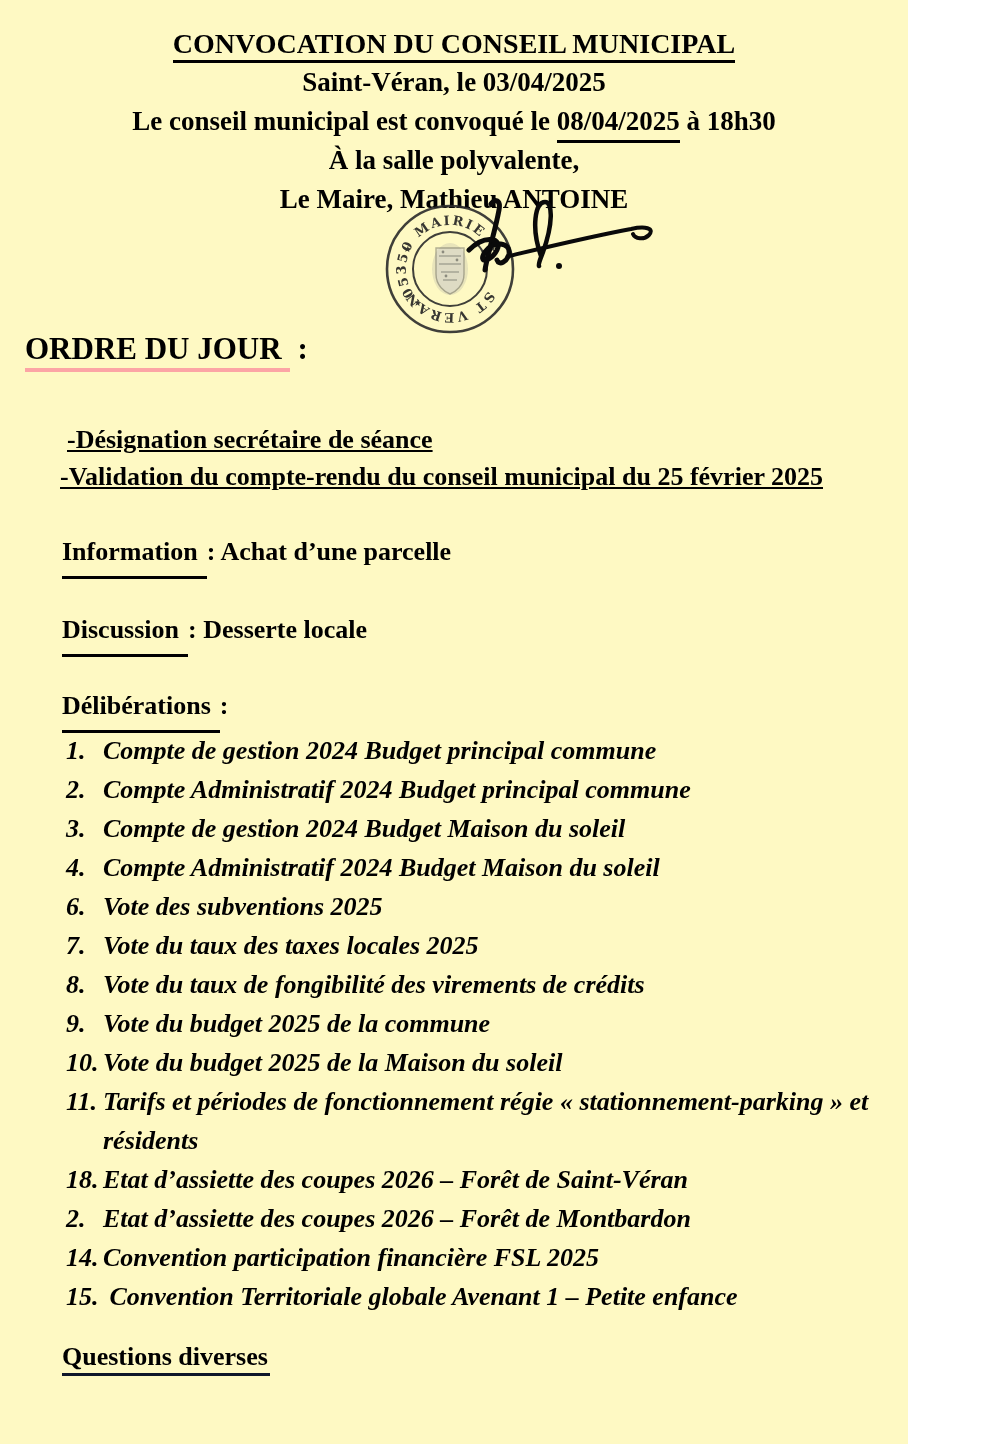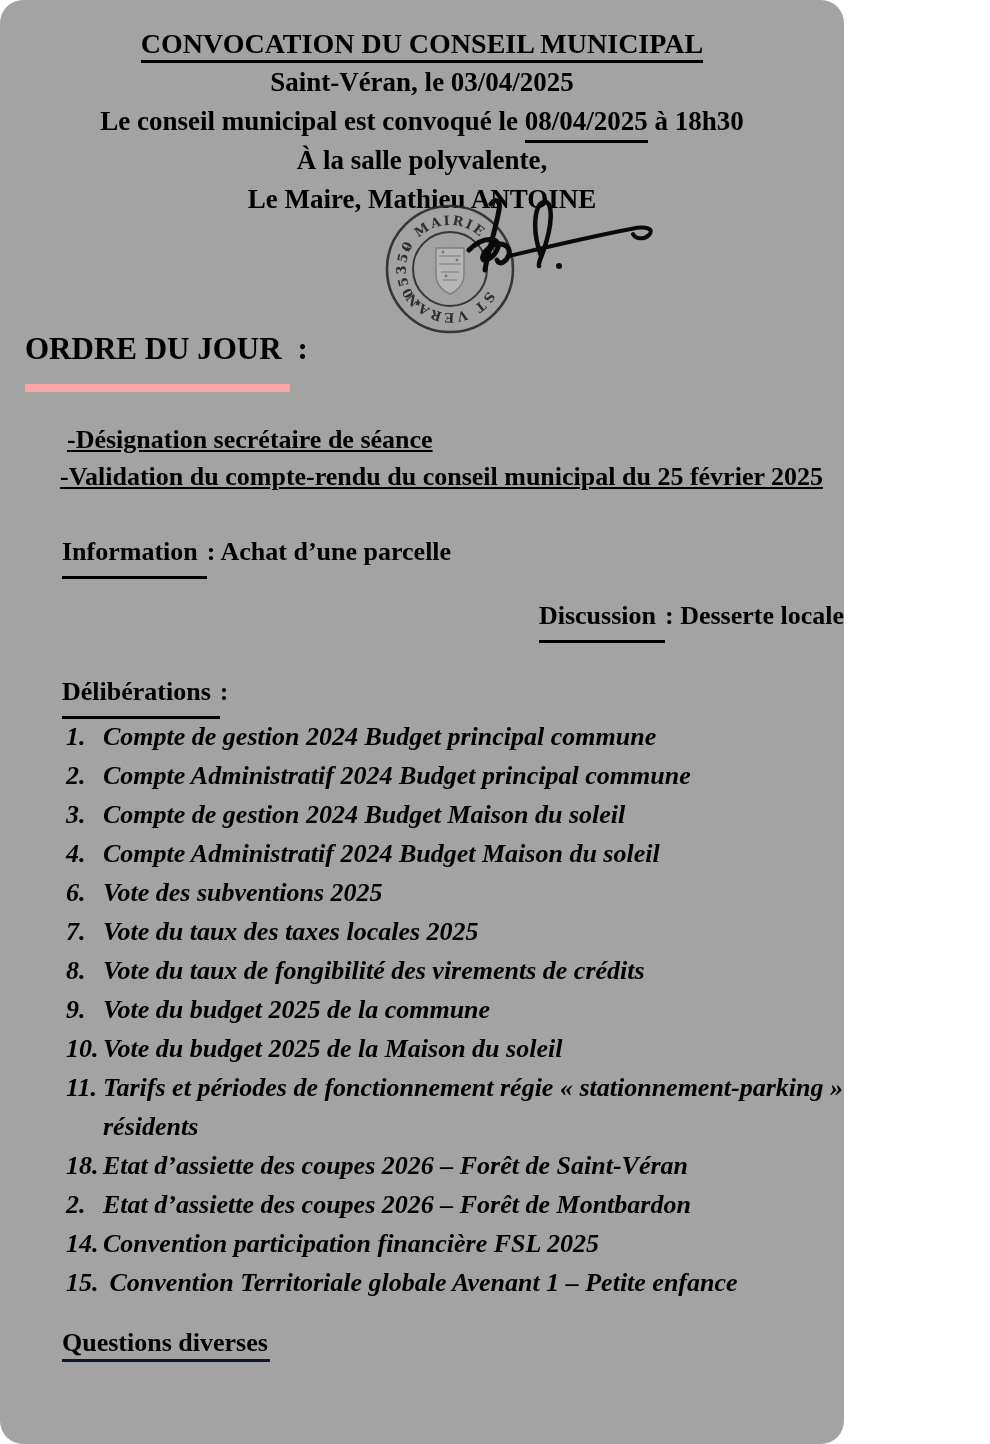--- a/index.html
+++ b/index.html
@@ -1,38 +1,38 @@
 <!DOCTYPE html>
 <html><head>
 <meta charset="utf-8">
 <style>
   html,body { margin:0; padding:0; background:#fff; }
   .page {
-    position:relative; width:844px; height:1444px; background:#a3a3a3;
+    position:relative; width:908px; height:1444px; background:#fef9c3;
     font-family:"Liberation Serif","DejaVu Serif",serif;
-    font-weight:bold; color:#000; overflow:hidden;border-radius:23px;
+    font-weight:bold; color:#000; overflow:hidden;
   }
   
   .hdr { text-align:center; padding-top:24px; font-size:27px; line-height:39px; }
   .hdr-line { white-space:nowrap; }
   .title-line { font-size:28px; }
   .u-title { border-bottom:3px solid #000; padding-bottom:1px; }
   .u-date  { border-bottom:3px solid #000; padding-bottom:4px; }
   
   .stamp-wrap { position:absolute; left:373px; top:194px; width:300px; height:148px; }
   
   .ordre { margin:112px 0 0 25px; font-size:31px; line-height:36px; }
-  .u-ordre { border-bottom:8px solid #fca5a5; padding-right:8px; padding-bottom:18px; }
+  .u-ordre { border-bottom:4px solid #fca5a5; padding-right:8px; padding-bottom:2px; }
   
   .prelim { margin:54px 0 0 60px; font-size:26px; line-height:37px;text-decoration:underline; }
   .prelim .indent1 { padding-left:7px; }
   
   .section { margin-left:62px; font-size:26px; line-height:34px; }
   .sec-info  { margin-top:40px; }
-  .sec-disc  { margin-top:30px;text-align:right; }
+  .sec-disc  { margin-top:44px; }
   .sec-delib { margin-top:42px; }
   .u-label { border-bottom:3px solid #000; padding-right:9px; padding-bottom:10px; }
   
   .agenda-list { margin:8px 0 0 66px; width:895px; font-size:26px; line-height:39px;
                  list-style:none; padding:0;font-style:italic; }
   .agenda-list li { padding-left:37px; text-indent:-37px; }
   .agenda-list .num { display:inline-block; min-width:37px; text-indent:0; }
   
   .footer { margin:26px 0 0 62px; font-size:26px; }
   .u-footer { border-bottom:3px solid #0f172a; padding-bottom:2px; padding-right:2px; }

